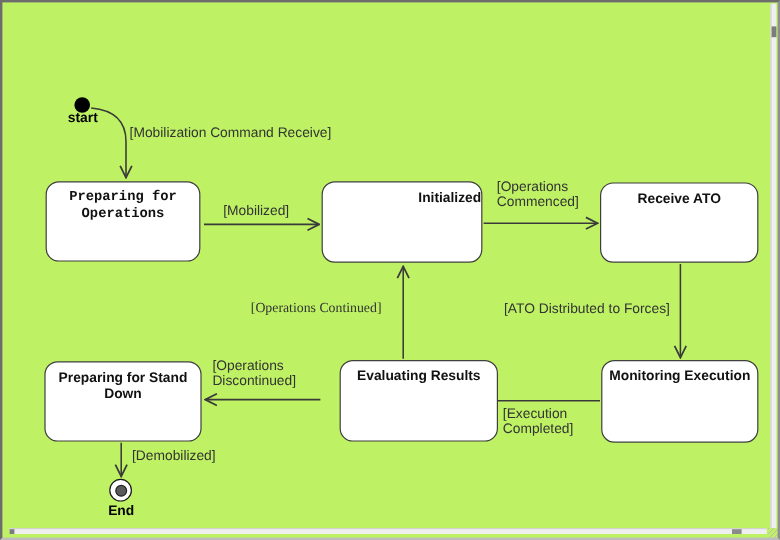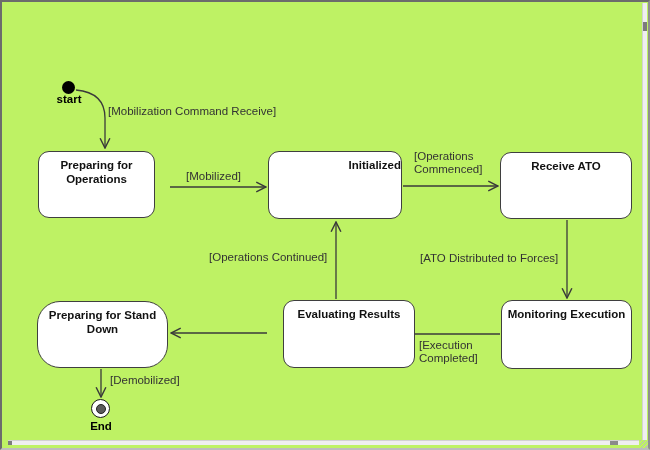--- a/index.html
+++ b/index.html
@@ -15,40 +15,40 @@
     border-bottom-color:#bdbdbd;
   }
   .arrow-layer{position:absolute;left:0;top:0;width:650px;height:450px;}
   .state{
     position:absolute;box-sizing:border-box;
     background:#ffffff;border:1.4px solid #3f3f3f;border-radius:11px;
     text-align:center;padding-top:6px;
     font-size:11.5px;font-weight:bold;color:#111;line-height:14px;
   }
   .state .lbl{display:inline-block;}
-  #state-preparing-operations{left:38px;top:151px;width:117px;height:67px;}
+  #state-preparing-operations{left:38px;top:151px;width:129px;height:67px;font-family:Liberation Mono, monospace;}
   #state-preparing-operations .lbl{width:100px;}
   #state-initialized{left:268px;top:151px;width:134px;height:68px;text-align:right;}
   #state-planning-ato{left:500px;top:152px;width:132px;height:67px;}
   #state-monitoring-execution{left:501px;top:300px;width:131px;height:69px;}
   #state-evaluating-results{left:283px;top:300px;width:132px;height:68px;}
-  #state-preparing-stand-down{left:37px;top:301px;width:131px;height:67px;border-radius:23px;}
+  #state-preparing-stand-down{left:37px;top:301px;width:131px;height:67px;}
   #state-preparing-stand-down .lbl{width:120px;}
 
   .tlabel{
     position:absolute;font-size:11.5px;color:#333;line-height:13px;
     white-space:nowrap;
   }
   .tlabel.wrap{white-space:normal;}
   #lbl-mobilization{left:108px;top:105px;text-align:center;}
   #lbl-mobilized{left:186px;top:170px;}
   #lbl-operations-commenced{left:414px;top:150px;width:80px;}
   #lbl-ato-distributed{left:420px;top:252px;}
   #lbl-execution-completed{left:419px;top:299px;width:75px;margin-top:40px;}
-  #lbl-operations-continued{left:209px;top:251px;}
+  #lbl-operations-continued{left:209px;top:251px;font-family:Liberation Serif, serif;}
   #lbl-operations-discontinued{left:177px;top:299px;width:95px;}
   #lbl-demobilized{left:110px;top:374px;}
 
   .start-dot{
     position:absolute;left:62px;top:81px;width:13px;height:13px;
     background:#000;border-radius:50%;
   }
   .marker-label{
     position:absolute;font-size:11.5px;font-weight:bold;color:#000;text-align:center;
   }
@@ -119,20 +119,21 @@
   <div class="state" id="state-preparing-stand-down">
     <span class="lbl">Preparing for Stand Down</span>
   </div>
 
   <div class="tlabel" id="lbl-mobilization">[Mobilization Command Receive]</div>
   <div class="tlabel" id="lbl-mobilized">[Mobilized]</div>
   <div class="tlabel wrap" id="lbl-operations-commenced">[Operations Commenced]</div>
   <div class="tlabel" id="lbl-ato-distributed">[ATO Distributed to Forces]</div>
   <div class="tlabel wrap" id="lbl-execution-completed">[Execution Completed]</div>
   <div class="tlabel" id="lbl-operations-continued">[Operations Continued]</div>
+  <div class="tlabel wrap" id="lbl-operations-discontinued">[Operations Discontinued]</div>
   <div class="tlabel" id="lbl-demobilized">[Demobilized]</div>
 
   <div class="end-outer">
     <div class="end-inner"></div>
   </div>
   <div class="marker-label" id="lbl-end">End</div>
 
   <div class="vscroll"></div>
   <div class="vscroll-thumb"></div>
   <div class="hscroll"></div>

